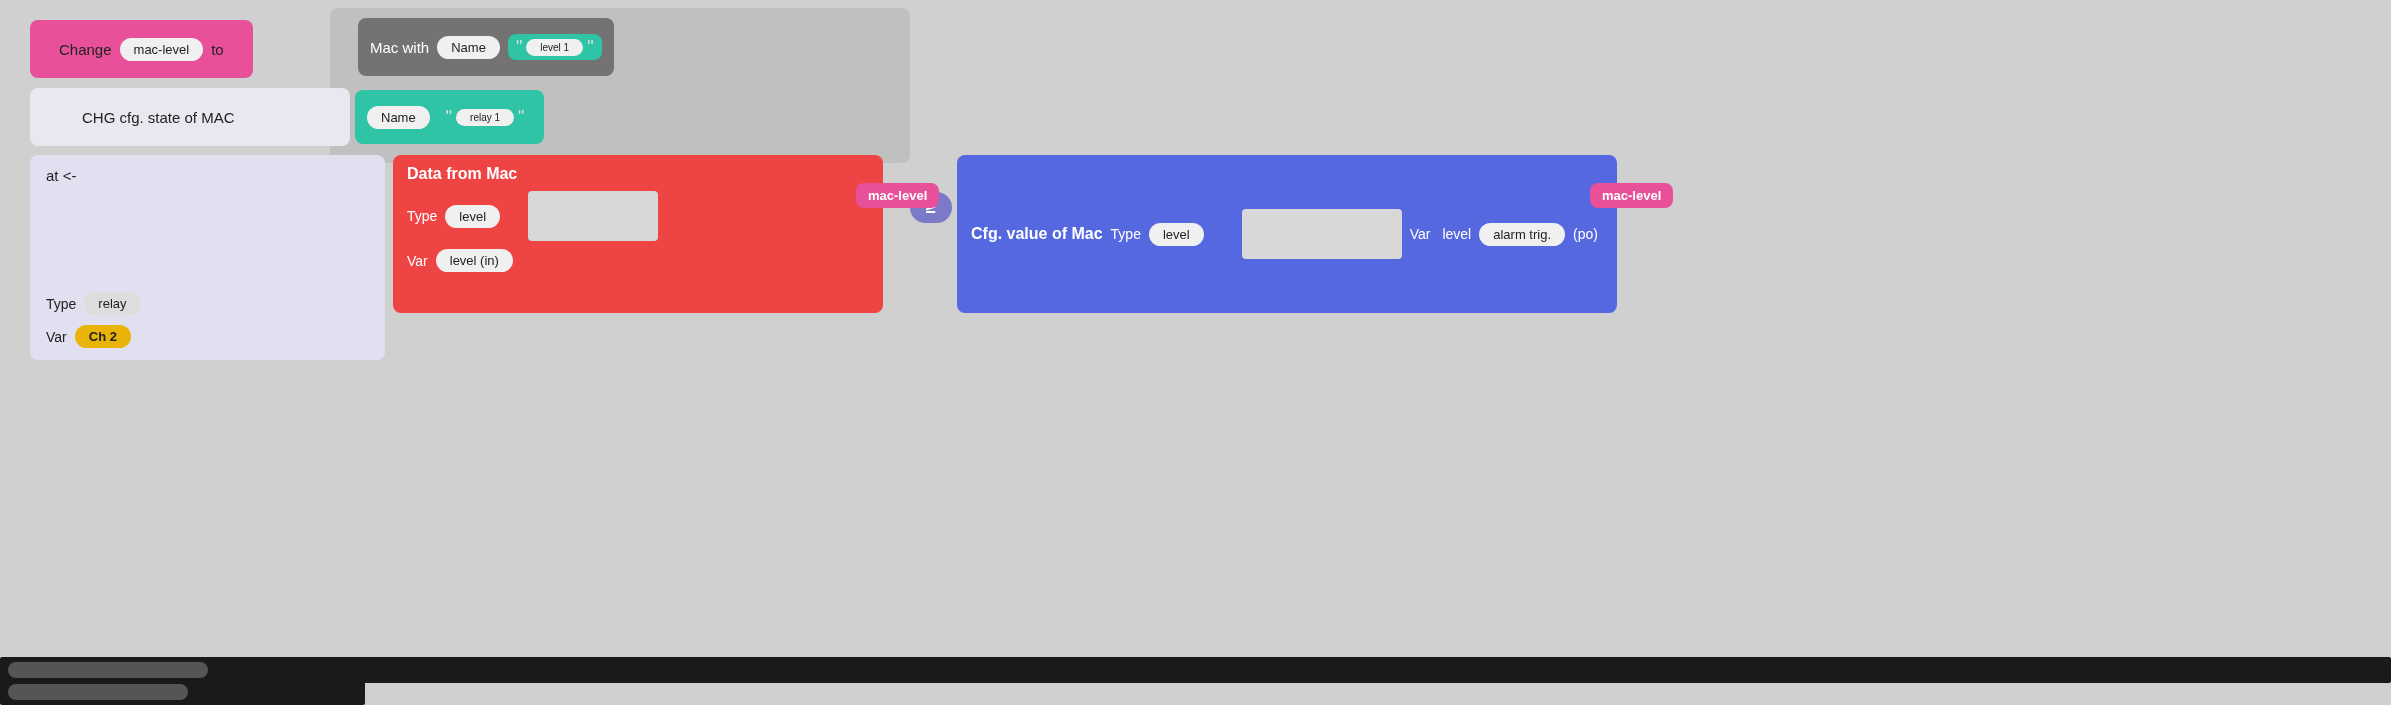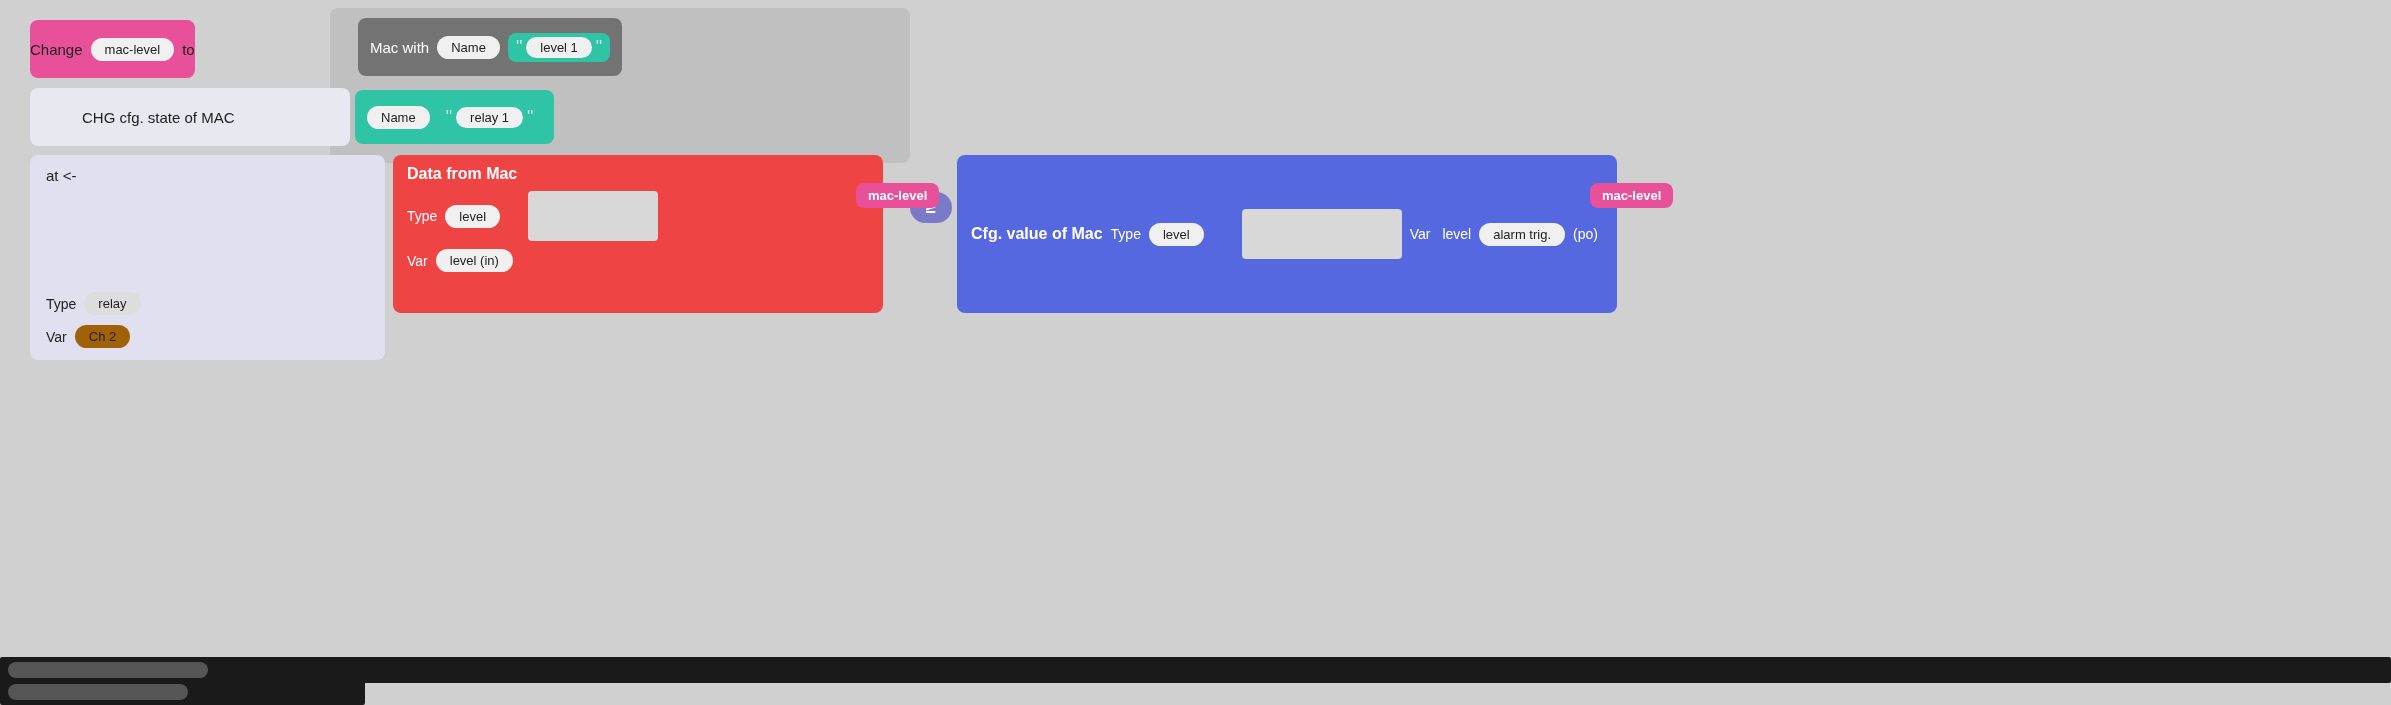--- a/index.html
+++ b/index.html
@@ -26,21 +26,21 @@
       display: flex;
       align-items: center;
     }
 
     
     .block-change {
       background: #e8509a;
       top: 20px;
       left: 30px;
       height: 58px;
-      padding: 0 0;
+      padding: 0 29px;
       gap: 8px;
       border-radius: 8px;
       display: flex;
       align-items: center;
       z-index: 10;
     }
 
     
     .pill {
       background: #f0f0f0;
@@ -71,21 +71,21 @@
       background: #2ec4a5;
       border-radius: 8px;
       padding: 4px 8px;
       gap: 4px;
     }
     .green-quoted .q { color: #ddd; font-size: 18px; line-height: 1; }
     .green-quoted .inner-pill {
       background: #f0f0f0;
       border-radius: 16px;
       padding: 3px 14px;
-      font-size: 13px;
+      font-size: 10px;
       color: #222;
     }
   </style>
 </head>
 <body>
 
 <div class="canvas">
 
   <div style="position:absolute; top:8px; left:330px; width:580px; height:155px; background:#c0c0c0; border-radius:8px; z-index:4;"></div>
 
@@ -122,21 +122,21 @@
     <div class="block-row">
       <span style="color:#222; font-size:15px; font-weight:500;">at &lt;-</span>
     </div>
     <div style="flex:1;"></div>
     <div class="block-row">
       <span style="color:#222; font-size:14px;">Type</span>
       <span class="pill" style="background:#ddd;">relay</span>
     </div>
     <div class="block-row">
       <span style="color:#222; font-size:14px;">Var</span>
-      <span class="pill" style="background:#a16207;">Ch 2</span>
+      <span class="pill" style="background:#eab308;font-weight:bold;">Ch 2</span>
     </div>
   </div>
 
   <div style="position:absolute; top:155px; left:393px; background:#ef4444; border-radius:8px; width:490px; height:158px; padding:10px 14px; z-index:10; display:flex; flex-direction:column; gap:8px;">
     <div class="block-row">
       <span style="color:white; font-size:16px; font-weight:600;">Data from Mac</span>
     </div>
     <div class="block-row">
       <span style="color:white; font-size:14px;">Type</span>
       <span class="pill">level</span>

